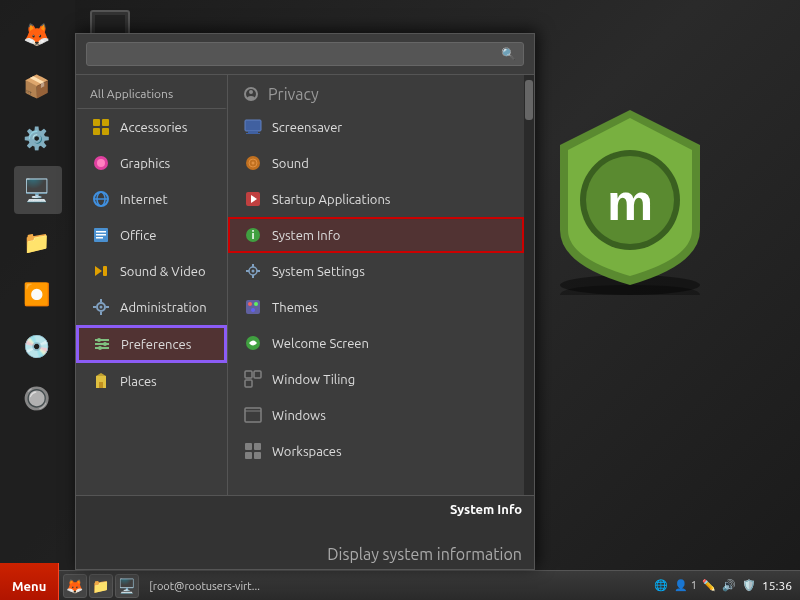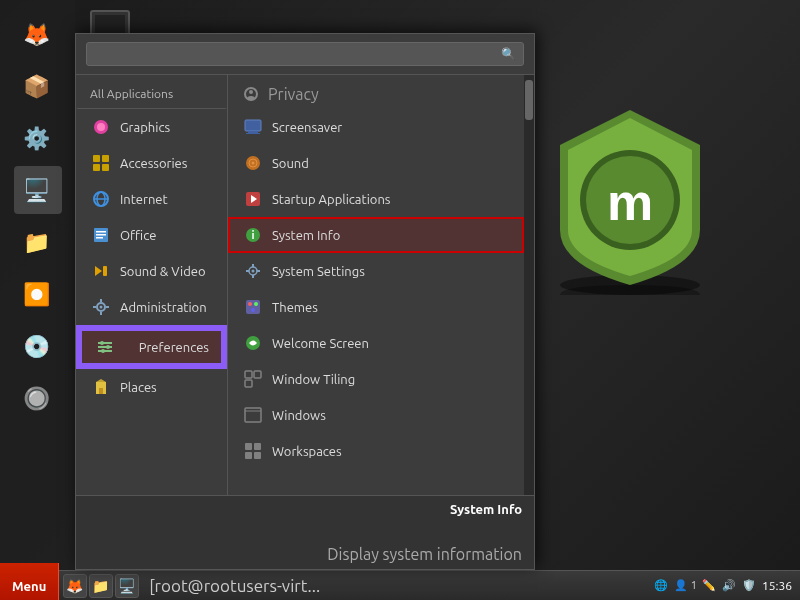--- a/index.html
+++ b/index.html
@@ -101,21 +101,21 @@
       border-radius: 3px;
       display: flex;
       align-items: center;
       justify-content: center;
       font-size: 14px;
       cursor: pointer;
       border: 1px solid #555;
     }
     .taskbar-title {
       color: #ccc;
-      font-size: 17px;
+      font-size: 11px;
       padding: 0 8px;
     }
     .taskbar-right {
       display: flex;
       align-items: center;
       padding: 0 8px;
       gap: 6px;
       color: #ccc;
       font-size: 11px;
     }
@@ -212,23 +212,22 @@
       display: flex;
       align-items: center;
       padding: 5px 12px;
       cursor: pointer;
       color: #ddd;
       font-size: 13px;
       gap: 8px;
       border: 2px solid transparent;
     }
     .category-item.highlighted {
-      border: 6px solid #8b5cf6;
+      border: 3px solid #8b5cf6;
       background: rgba(200,0,0,0.15);
-      justify-content: space-between;
     }
     .category-item.all-apps {
       color: #bbb;
       font-size: 12px;
       padding: 4px 12px 8px;
       border-bottom: 1px solid #555;
     }
     .cat-icon {
       width: 22px;
       height: 22px;
@@ -382,37 +381,37 @@
     <div class="menu-body">
 
       <div class="menu-left">
         <div class="category-item all-apps">
           <span>All Applications</span>
         </div>
 
         <div class="category-item">
           <div class="cat-icon">
             <svg width="18" height="18" viewBox="0 0 18 18">
-                <circle cx="9" cy="9" r="7" fill="#e040a0"></circle>
-                <circle cx="9" cy="9" r="4" fill="#ff80c0"></circle>
-              </svg>
-          </div>
-          <span>Graphics</span>
-        </div>
-
-        <div class="category-item">
-          <div class="cat-icon">
-            <svg width="18" height="18" viewBox="0 0 18 18">
                 <rect x="1" y="1" width="7" height="7" fill="#c8a000" rx="1"></rect>
                 <rect x="10" y="1" width="7" height="7" fill="#c8a000" rx="1"></rect>
                 <rect x="1" y="10" width="7" height="7" fill="#c8a000" rx="1"></rect>
                 <rect x="10" y="10" width="7" height="7" fill="#c8a000" rx="1"></rect>
               </svg>
           </div>
           <span>Accessories</span>
+        </div>
+
+        <div class="category-item">
+          <div class="cat-icon">
+            <svg width="18" height="18" viewBox="0 0 18 18">
+                <circle cx="9" cy="9" r="7" fill="#e040a0"></circle>
+                <circle cx="9" cy="9" r="4" fill="#ff80c0"></circle>
+              </svg>
+          </div>
+          <span>Graphics</span>
         </div>
 
         <div class="category-item">
           <div class="cat-icon">
             <svg width="18" height="18" viewBox="0 0 18 18">
                 <circle cx="9" cy="9" r="7" fill="none" stroke="#4090e0" stroke-width="2"></circle>
                 <ellipse cx="9" cy="9" rx="4" ry="7" fill="none" stroke="#4090e0" stroke-width="1.5"></ellipse>
                 <line x1="2" y1="9" x2="16" y2="9" stroke="#4090e0" stroke-width="1.5"></line>
               </svg>
           </div>

